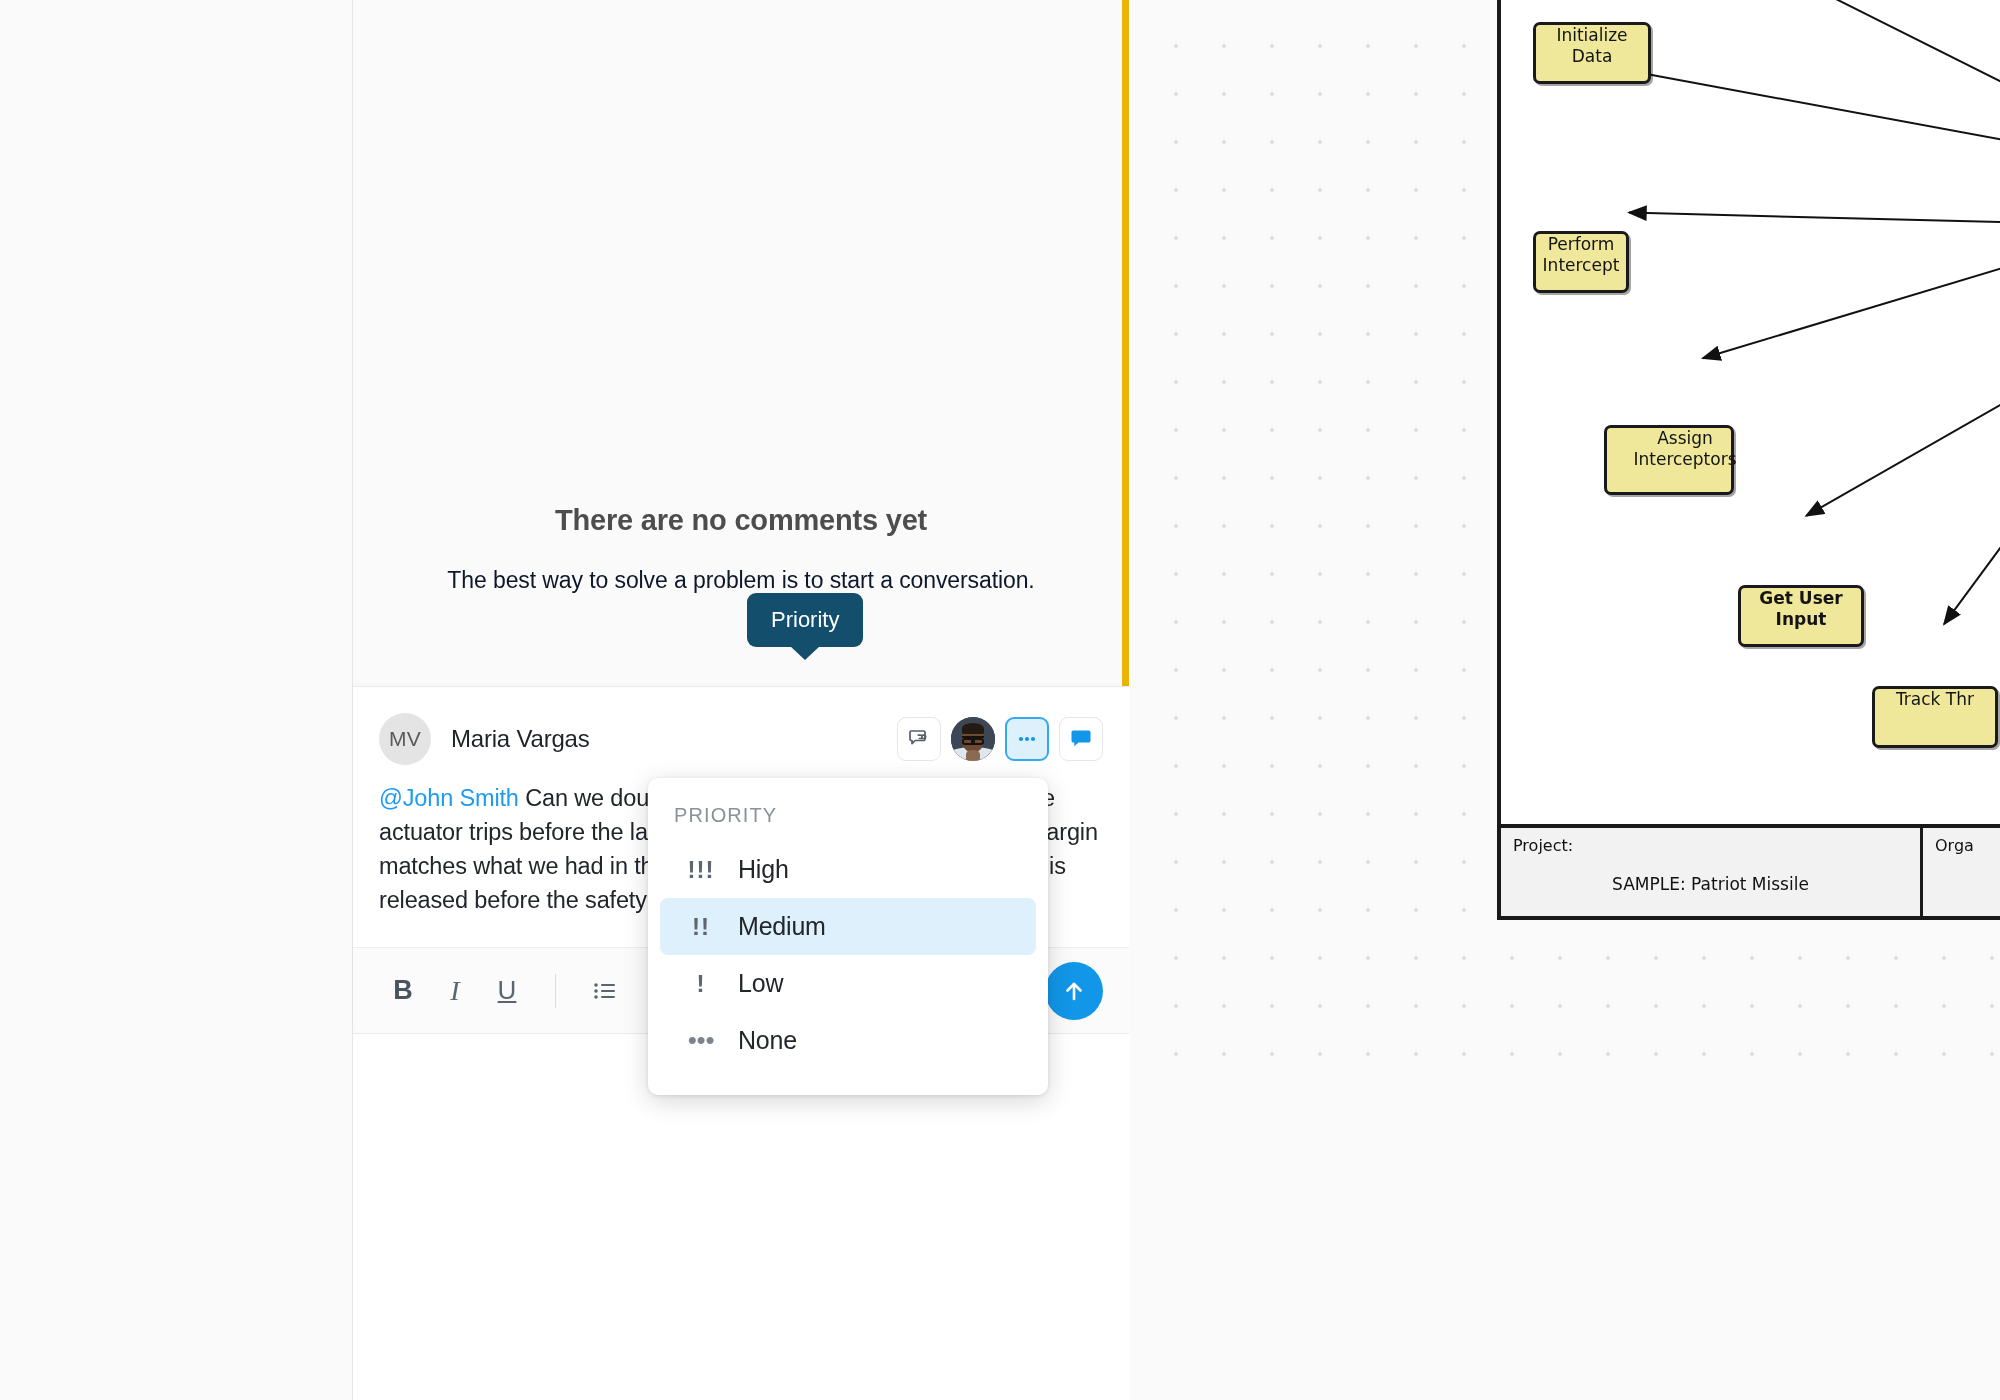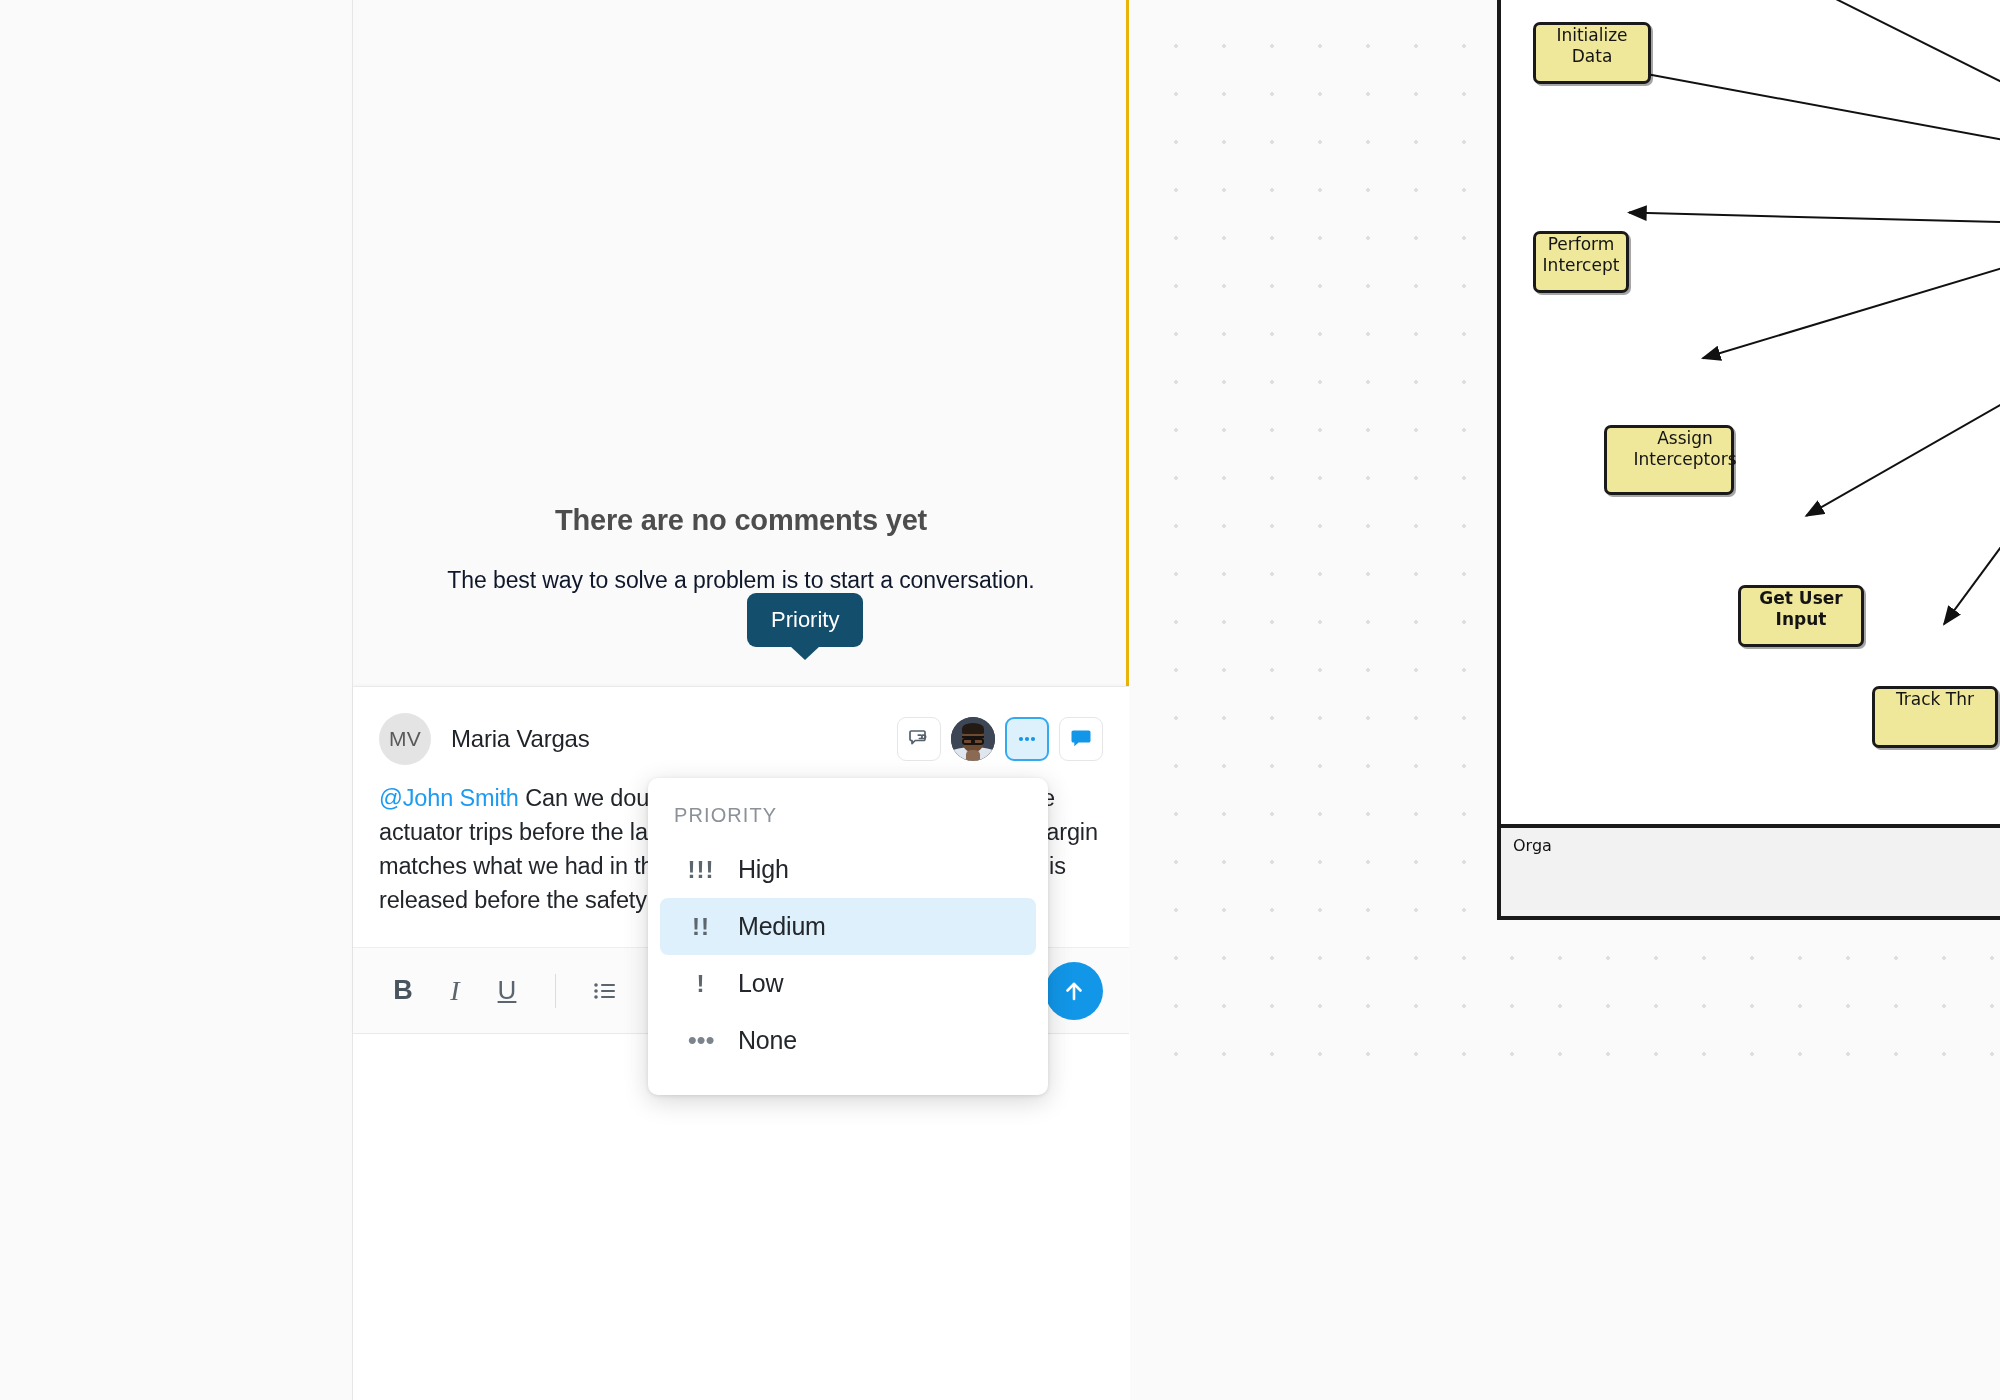--- a/index.html
+++ b/index.html
@@ -27,21 +27,21 @@
     background: #fafafa;
     border-right: 1px solid #e6e6e6;
   }
 
   
   .comments-panel {
     position: absolute;
     left: 353px; top: 0;
     width: 776px; height: 988px;
     background: #fafafa;
-    border-right: 3px solid #eab308;
+    border-right: 7px solid #eab308;
   }
 
   .empty-state {
     position: absolute;
     left: 0; top: 0;
     width: 776px;
     height: 686px;
     display: flex;
     flex-direction: column;
     justify-content: flex-end;
@@ -391,20 +391,24 @@
 
     <div class="node" style="left:237px; top:591px; width:126px; height:62px;font-weight:bold;">
       <span>Get User<br>Input</span>
     </div>
 
     <div class="node" style="left:371px; top:692px; width:126px; height:62px;">
       <span>Track Thr</span>
     </div>
 
     <div class="titleblock">
+      <div class="tb-cell main">
+        <span>Project:</span>
+        <span class="tb-value">SAMPLE: Patriot Missile</span>
+      </div>
       <div class="tb-cell side">
         <span>Orga</span>
       </div>
     </div>
   </div>
 
   <div class="comments-panel">
 
     <div class="empty-state">
       <div class="empty-title">There are no comments yet</div>

